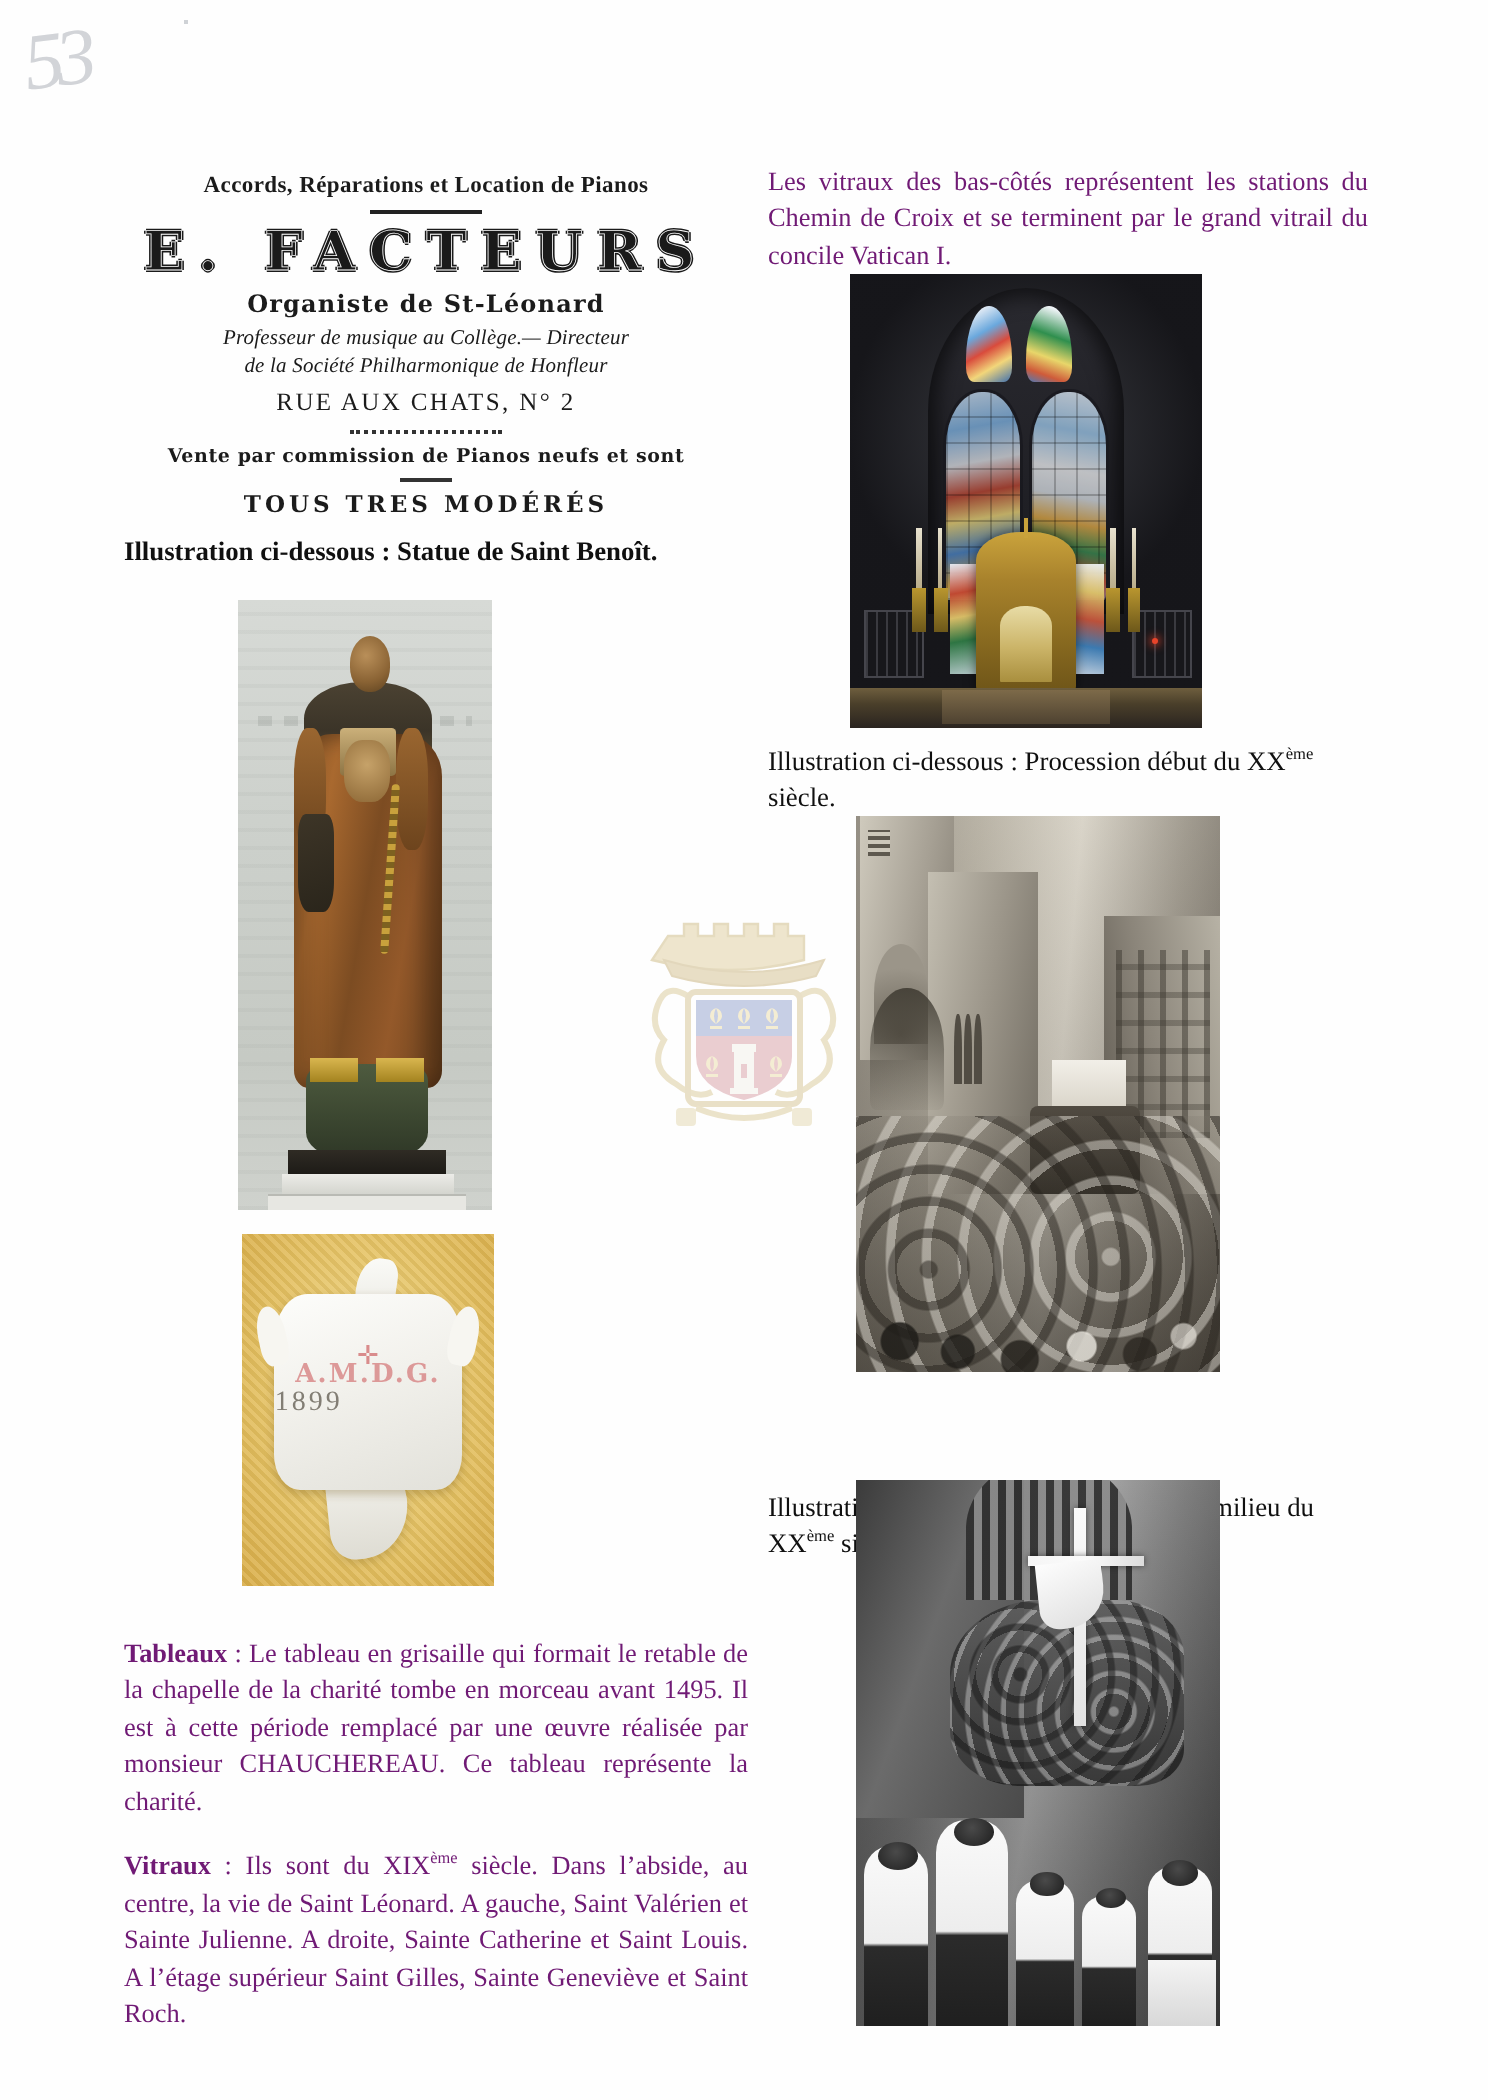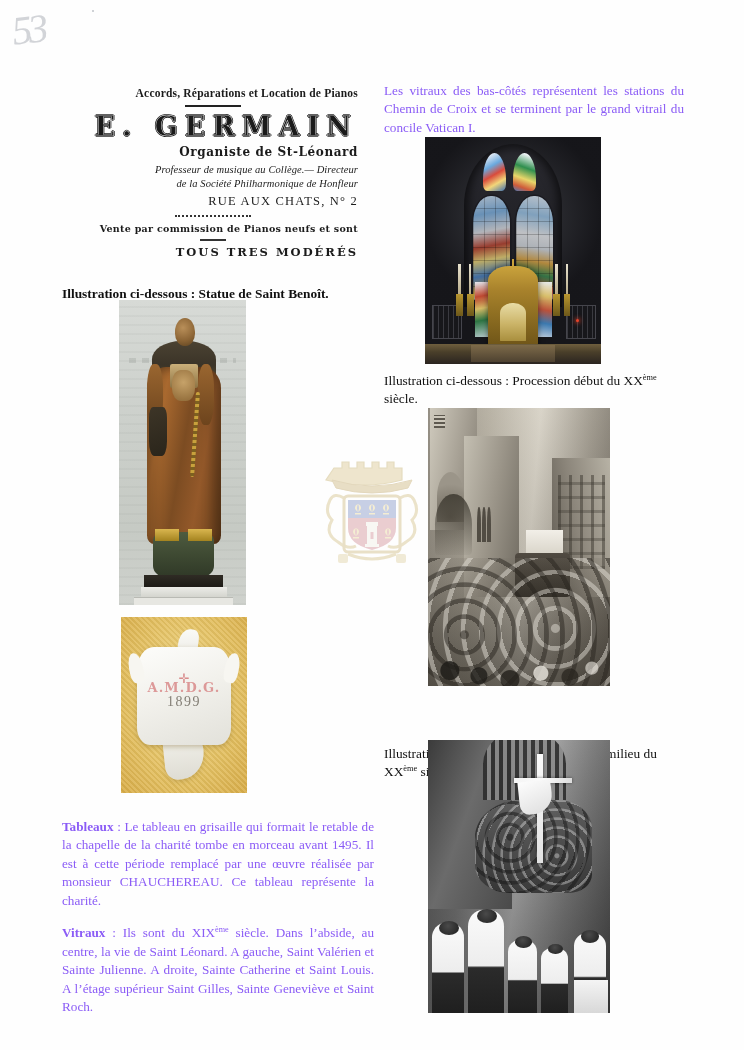--- a/index.html
+++ b/index.html
@@ -54,21 +54,21 @@
     position: absolute;
     left: 384px;
     top: 82px;
     width: 300px;
   }
 
   
   .advert {
     width: 290px;
     margin: 0 auto 0 6px;
-    text-align: right;
+    text-align: center;
     color: #1b1b1b;
     line-height: 1.25;
   }
   .ad-line1 {
     font-family: "Liberation Serif", serif;
     font-weight: bold;
     font-size: 11.5px;
     letter-spacing: 0.2px;
     white-space: nowrap;
   }
@@ -149,21 +149,21 @@
     font-size: 13.4px;
     line-height: 1.33;
     color: #101010;
   }
   .caption.bold-title { font-weight: bold; }
   .body-par {
     font-family: "Liberation Serif", serif;
     font-size: 13.2px;
     line-height: 1.40;
     text-align: justify;
-    color: #8b5cf6;
+    color: #701a75;
     margin: 0;
   }
   .body-par b { font-weight: bold; }
   sup { font-size: 0.62em; vertical-align: super; line-height: 0; }
 
   
   .photo {
     position: absolute;
     overflow: hidden;
     background: #222;
@@ -437,21 +437,21 @@
     color: #d98a8a;
     font-family: "DejaVu Serif", serif;
     font-size: 13px;
     letter-spacing: 1.1px;
     font-weight: bold;
     opacity: .85;
   }
   .cart-year {
     position: absolute; left: 0; top: 48%;
     width: 100%;
-    text-align: center;
+    text-align: left;
     color: #6f6a60;
     font-family: "Liberation Serif", serif;
     font-size: 14px;
     letter-spacing: 1.5px;
     opacity: .85;
   }
 
   
   #img-procession1 { left: 428px; top: 408px; width: 182px; height: 278px; }
   .proc1-bg {
@@ -616,32 +616,32 @@
 <div class="page">
 
   <div class="handmark">53</div>
   <div class="handmark-dot"></div>
 
   <div class="col-left">
 
     <div class="advert">
       <div class="ad-line1">Accords, Réparations et Location de Pianos</div>
       <div class="ad-rule"></div>
-      <div class="ad-name">E. GERMAIN</div>
+      <div class="ad-name">E. FACTEURS</div>
       <div class="ad-sub">Organiste de St-Léonard</div>
       <div class="ad-italic">Professeur de musique au Collège.— Directeur</div>
       <div class="ad-italic">de la Société Philharmonique de Honfleur</div>
       <div class="ad-street">RUE AUX CHATS, N° 2</div>
       <div class="ad-rule dotted"></div>
       <div class="ad-vente">Vente par commission de Pianos neufs et sont</div>
       <div class="ad-rule short"></div>
       <div class="ad-prix">TOUS TRES MODÉRÉS</div>
     </div>
 
-    <div class="caption bold-title" style="margin-top:26px;">Illustration ci-dessous : Statue de Saint Benoît.</div>
+    <div class="caption bold-title" style="margin-top:8px;">Illustration ci-dessous : Statue de Saint Benoît.</div>
   </div>
 
   <div class="photo" id="img-statue">
     <div class="inner statue-bg">
       <div class="stone-text"></div>
       <div class="st-shoulders"></div>
       <div class="st-head"></div>
       <div class="st-robe"></div>
       <div class="st-arm left"></div>
       <div class="st-arm right"></div>

